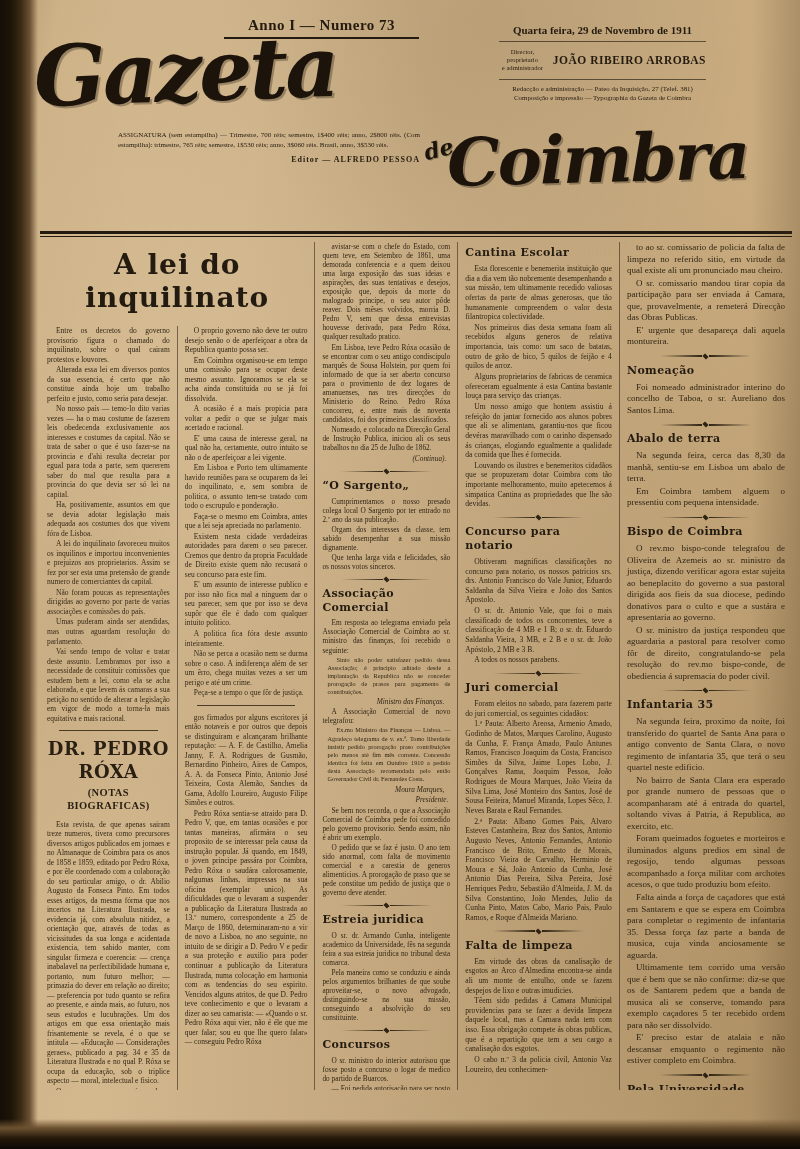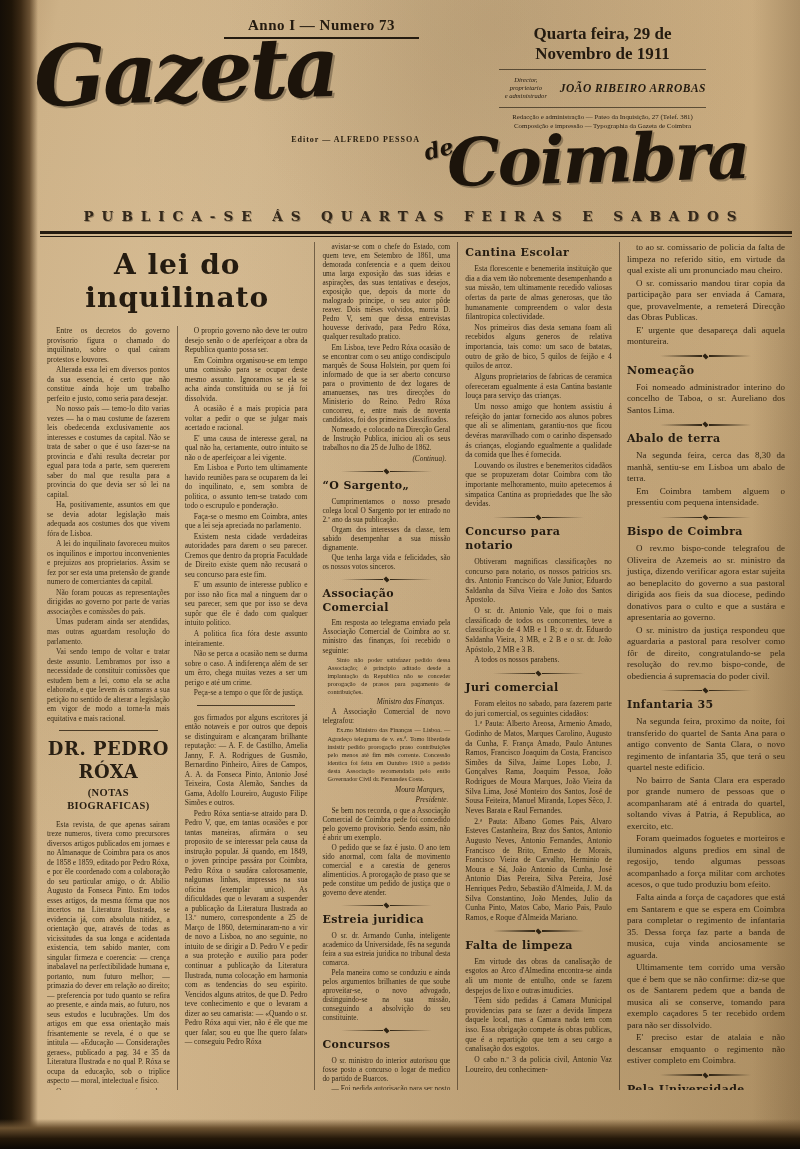--- a/index.html
+++ b/index.html
@@ -34,22 +34,22 @@
     background:linear-gradient(180deg,rgba(107,81,48,0) 0%,#6b5130 30%,#241809 65%,#0b0704 100%);
   }
   
   .masthead{position:relative;height:231px;z-index:2;}
   .issue-line{
     position:absolute;left:224px;top:17px;width:195px;text-align:center;
     font-weight:bold;font-size:15px;letter-spacing:.5px;
     border-bottom:2px solid #241b10;padding-bottom:3px;color:#241b10;
   }
   .right-info{position:absolute;left:499px;top:24px;width:207px;color:#241b10;}
-  .date-line{font-weight:bold;font-size:17px;text-align:center;padding-bottom:5px;border-bottom:1px solid rgba(36,27,16,.65);}
-  .director-row{display:flex;align-items:center;justify-content:center;gap:7px;padding:6px 0 6px;border-bottom:1px solid rgba(36,27,16,.65);font-style:italic;}
+  .date-line{font-weight:bold;font-size:11px;text-align:center;padding-bottom:5px;border-bottom:1px solid rgba(36,27,16,.65);}
+  .director-row{display:flex;align-items:center;justify-content:center;gap:7px;padding:6px 0 6px;border-bottom:1px solid rgba(36,27,16,.65);}
   .director-label{font-size:6.6px;line-height:1.25;text-align:center;white-space:pre-line;}
   .director-name{font-weight:bold;font-size:11.5px;letter-spacing:.5px;white-space:nowrap;}
   .addr-line{font-size:6.9px;text-align:center;margin-top:5px;}
   .addr-line.second{margin-top:2px;}
   .mast-title{position:absolute;font-family:"DejaVu Serif",serif;font-weight:bold;font-style:italic;color:#1c140b;}
   .title-gazeta{left:34px;top:22px;font-size:84px;letter-spacing:-3px;transform:rotate(-2deg);text-shadow:2px 2px 0 rgba(28,20,11,.30);}
   .title-de{left:424px;top:136px;font-size:22px;transform:rotate(-14deg);text-shadow:1px 1px 0 rgba(28,20,11,.3);}
   .title-coimbra{left:447px;top:120px;font-size:66px;letter-spacing:-2px;transform:rotate(-1.5deg);text-shadow:2px 2px 0 rgba(28,20,11,.30);}
   .sub-block{position:absolute;left:118px;top:131px;width:302px;font-size:7px;line-height:1.4;text-align:justify;color:#2a2012;}
   .sub-block p{margin:0 0 3px;}
@@ -104,24 +104,24 @@
       </div>
       <div class="addr-line">Redacção e administração — Pateo da Inquisição, 27 (Telef. 381)</div>
       <div class="addr-line second">Composição e impressão — Typographia da Gazeta de Coimbra</div>
     </div>
 
     <div class="mast-title title-gazeta">Gazeta</div>
     <div class="mast-title title-de">de</div>
     <div class="mast-title title-coimbra">Coimbra</div>
 
     <div class="sub-block">
+      <p>ASSIGNATURA (sem estampilha) — Trimestre, 700 réis; semestre, 1$400 réis; anno, 2$800 réis. (Com estampilha): trimestre, 765 réis; semestre, 1$530 réis; anno, 3$060 réis. Brasil, anno, 3$530 réis.</p>
       <div class="editor-line">Editor — ALFREDO PESSOA</div>
     </div>
 
-    <div class="publish-line">PUBLICA-SE ÁS QUARTAS FEIRAS E SABADOS</div>
   </header>
 
   <div class="head-rule"></div>
 
   <main class="body-cols">
     <section class="lead-wrap">
       <h1 class="main-title">A lei do inquilinato</h1>
       <div class="twocol">
         <div class="col">
             <p class="para">Entre os decretos do governo provisorio figura o chamado do inquilinato, sobre o qual cairam protestos e louvores.</p>

